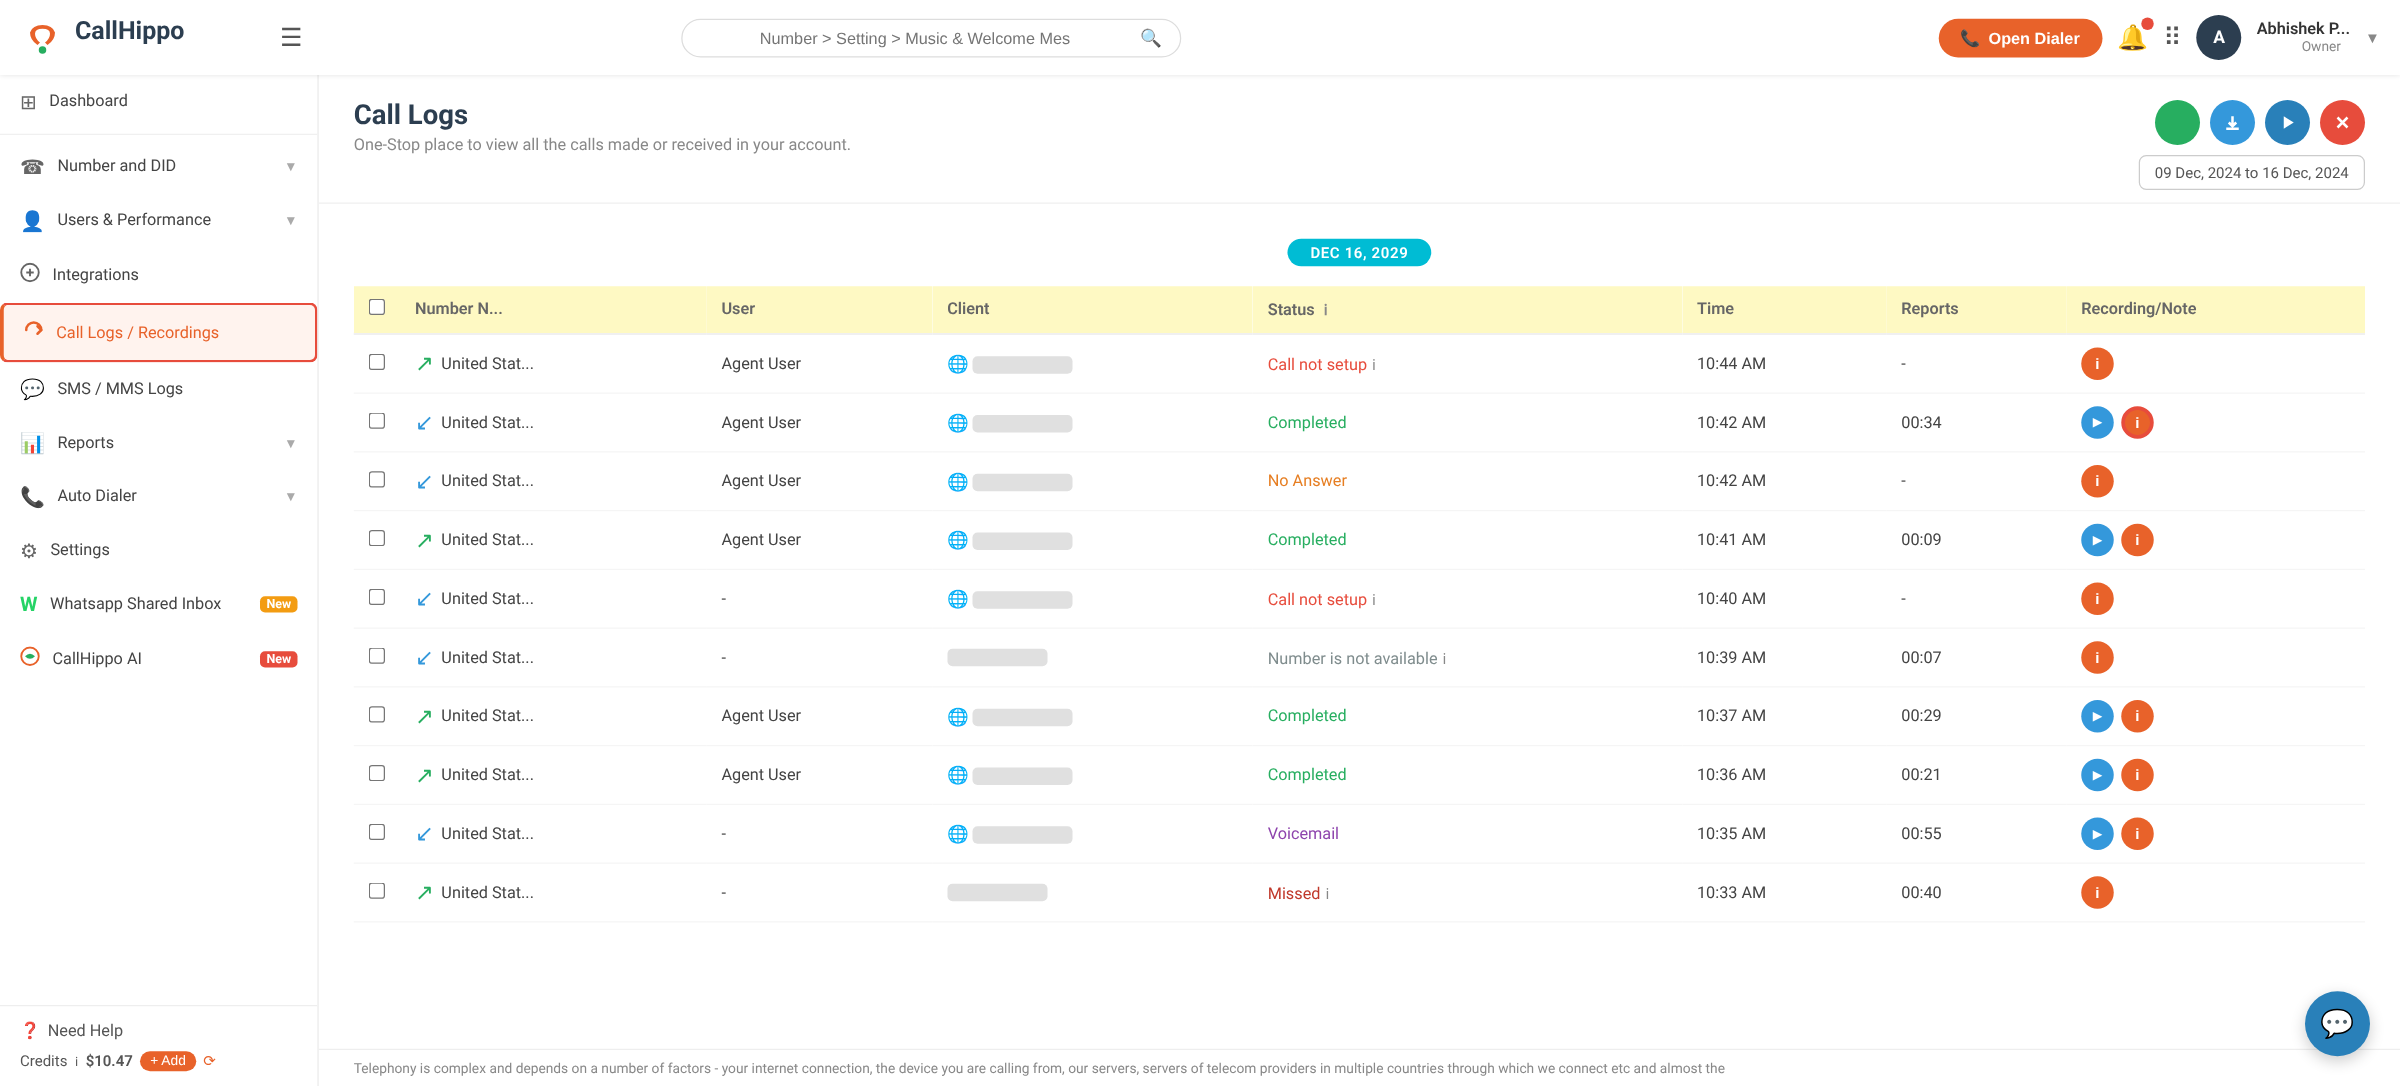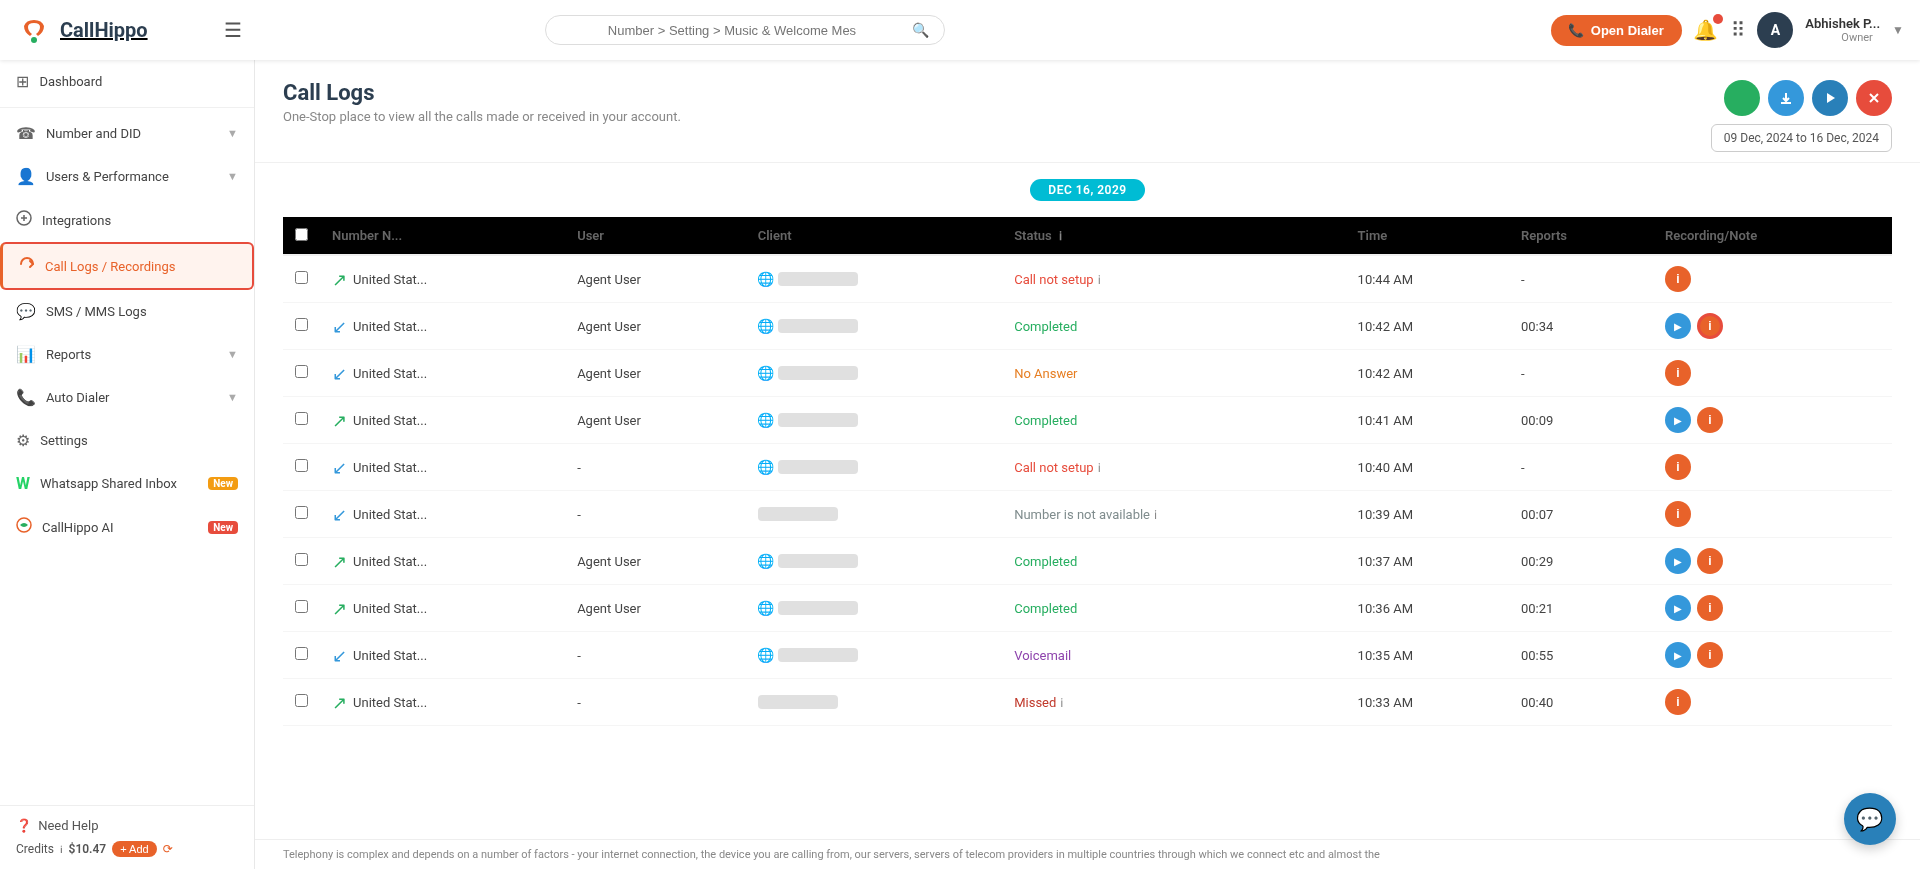--- a/index.html
+++ b/index.html
@@ -3,21 +3,21 @@
   <meta charset="utf-8">
   <style>
     * { box-sizing: border-box; margin: 0; padding: 0; }
     body { font-family: -apple-system, BlinkMacSystemFont, 'Segoe UI', Roboto, sans-serif; background: #f5f6fa; display: flex; flex-direction: column; height: 869px; overflow: hidden; }
 
     
     .navbar {
       display: flex; align-items: center; background: #fff; height: 60px; padding: 0 16px;
       box-shadow: 0 1px 4px rgba(0,0,0,0.1); z-index: 100; flex-shrink: 0;
     }
-    .navbar-logo { display: flex; align-items: center; gap: 8px; min-width: 200px; text-decoration: underline; }
+    .navbar-logo { display: flex; gap: 8px; min-width: 200px; }
     .navbar-logo-text { font-size: 20px; font-weight: 700; color: #2c3e50; }
     .navbar-menu-icon { margin-left: 8px; cursor: pointer; color: #555; font-size: 20px; }
     .navbar-search {
       flex: 1; max-width: 400px; margin: 0 auto;
       display: flex; align-items: center; border: 1px solid #ddd; border-radius: 20px;
       padding: 6px 14px; background: #fff; gap: 8px;
     }
     .navbar-search input { border: none; outline: none; font-size: 13px; flex: 1; color: #333; background: transparent; padding-left: 48px; }
     .navbar-search-icon { color: #aaa; font-size: 14px; }
     .navbar-actions { display: flex; align-items: center; gap: 12px; margin-left: auto; }
@@ -65,21 +65,21 @@
     }
     .sidebar-badge-ai { background: #e74c3c; color: #fff; font-size: 10px; font-weight: 700; border-radius: 4px; padding: 1px 5px; }
     .sidebar-footer { margin-top: auto; border-top: 1px solid #eee; padding: 12px 16px; }
     .need-help { display: flex; align-items: center; gap: 6px; font-size: 13px; color: #555; cursor: pointer; }
     .credits-row { display: flex; align-items: center; gap: 6px; margin-top: 8px; font-size: 12px; color: #555; }
     .credits-amount { font-weight: 600; }
     .btn-add { background: #e8622a; color: #fff; border: none; border-radius: 12px; padding: 2px 8px; font-size: 11px; cursor: pointer; }
     .refresh-icon { color: #e8622a; cursor: pointer; }
 
     
-    .content-area { flex: 1; overflow: hidden; display: flex; flex-direction: column; background: #fff; }
+    .content-area { flex: 1; overflow: hidden; display: flex; flex-direction: column; background: #fff; gap: 12px; }
 
     
     .page-header { padding: 20px 28px 10px; border-bottom: 1px solid #f0f0f0; }
     .page-header-top { display: flex; align-items: flex-start; justify-content: space-between; }
     .page-title { font-size: 22px; font-weight: 700; color: #2c3e50; }
     .page-subtitle { font-size: 13px; color: #888; margin-top: 4px; }
     .header-actions { display: flex; align-items: center; gap: 8px; }
     .header-action-btn {
       width: 36px; height: 36px; border-radius: 50%; border: none; cursor: pointer;
       display: flex; align-items: center; justify-content: center; font-size: 15px;
@@ -96,21 +96,21 @@
     
     .table-wrapper { flex: 1; overflow-y: auto; padding: 0 28px 20px; }
     .date-separator { display: flex; justify-content: center; margin: 16px 0; }
     .date-badge {
       background: #00bcd4; color: #fff; border-radius: 16px; padding: 4px 18px;
       font-size: 12px; font-weight: 600; letter-spacing: 0.5px;
     }
     table { width: 100%; border-collapse: collapse; font-size: 13px; }
     thead th {
       padding: 10px 12px; text-align: left; color: #666; font-weight: 600;
-      border-bottom: 2px solid #f0f0f0; white-space: nowrap; position: sticky; top: 12px; background: #000000; z-index: 2;
+      border-bottom: 2px solid #f0f0f0; white-space: nowrap; position: sticky; top: 12px; background: #fef9c3; z-index: 2;
     }
     tbody tr { border-bottom: 1px solid #f5f5f5; }
     tbody td { padding: 10px 12px; color: #444; vertical-align: middle; }
     .cb-cell { width: 32px; }
     .number-cell { display: flex; align-items: center; gap: 6px; }
     .globe-icon { color: #e74c3c; font-size: 14px; }
     .blurred { background: #e0e0e0; border-radius: 4px; color: transparent; user-select: none; min-width: 80px; display: inline-block; height: 14px; }
     .status-completed { color: #27ae60; font-weight: 400; }
     .status-noanswer { color: #e67e22; }
     .status-callnotsetup { color: #e74c3c; }

